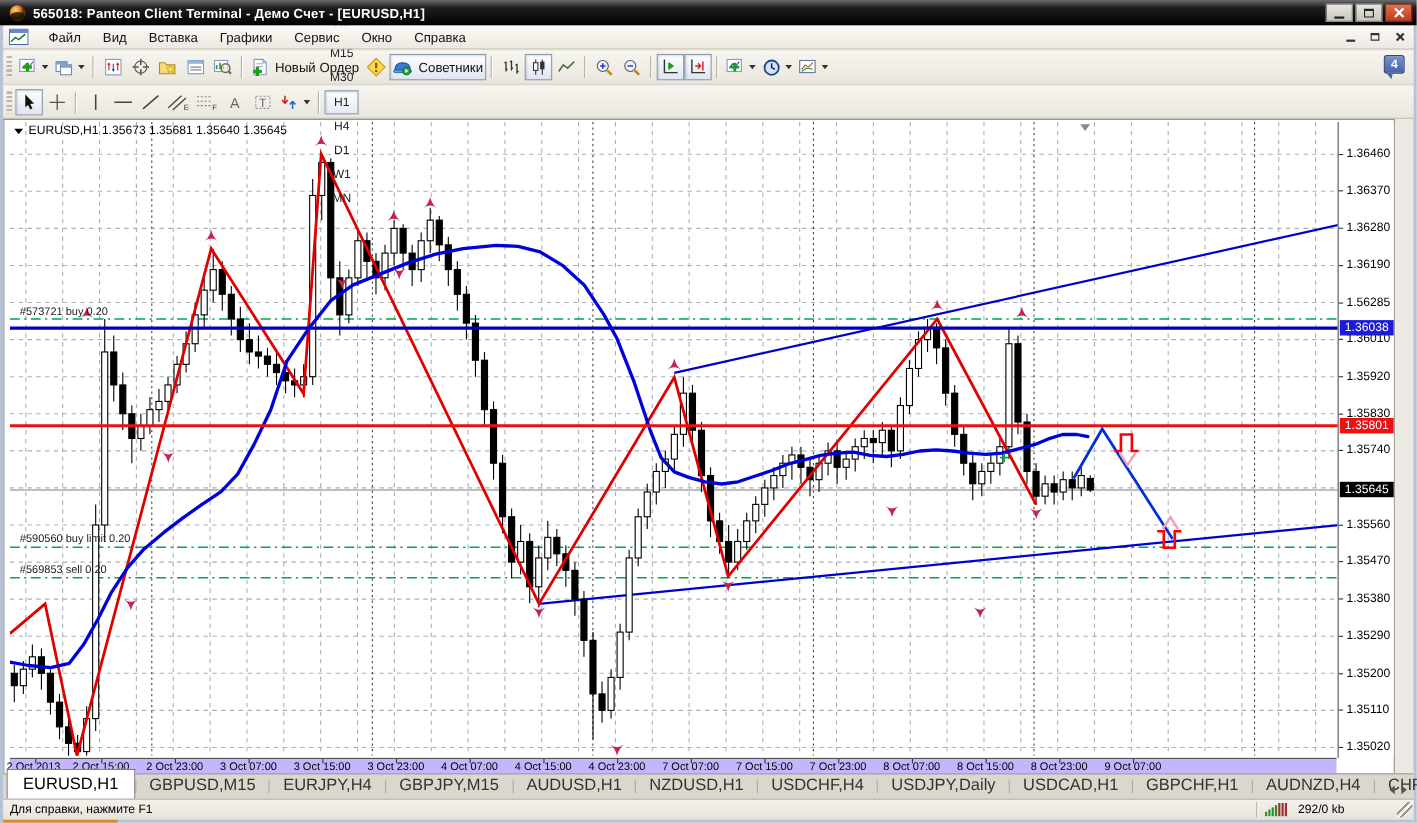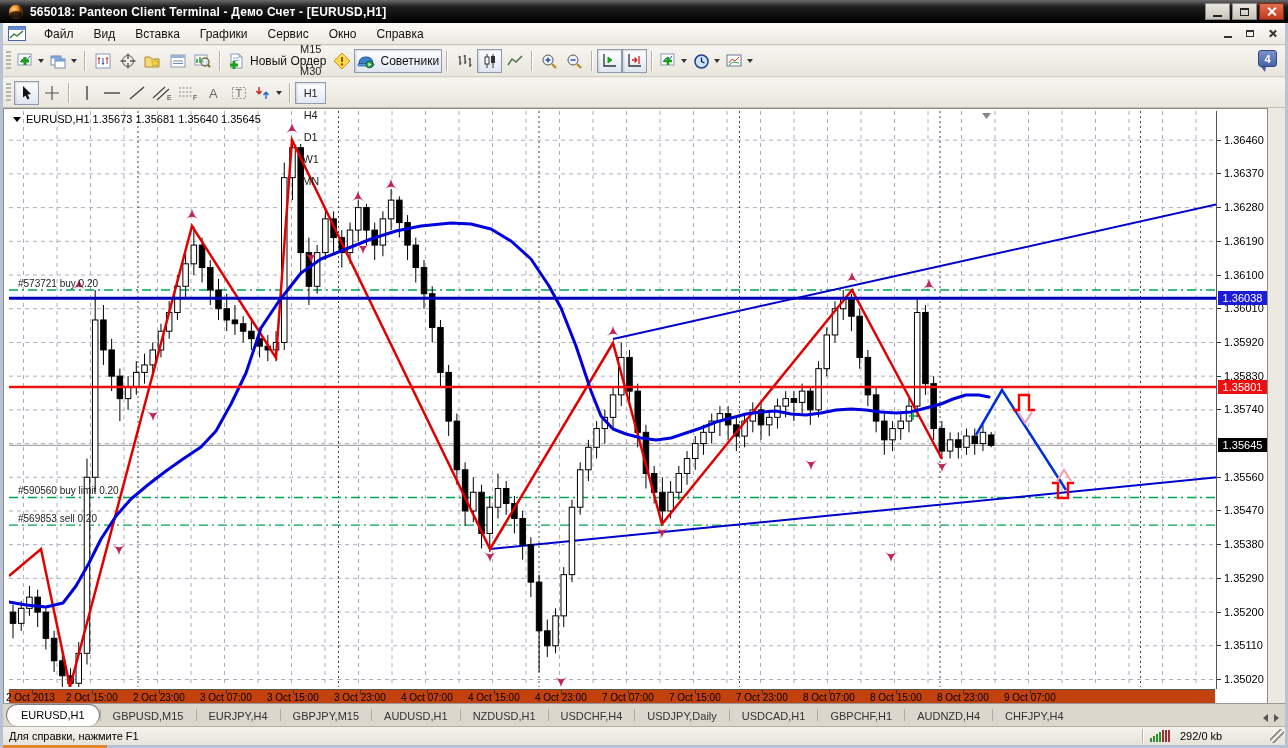--- a/index.html
+++ b/index.html
@@ -79,29 +79,29 @@
     display:flex; align-items:center; z-index:5; }
   #symbol-label .tri { width:0; height:0; border-left:4px solid transparent; border-right:4px solid transparent;
     border-top:5px solid #000; margin-right:5px; }
   .order-label { position:absolute; font-size:10px; color:#222; white-space:nowrap; z-index:4; }
   #price-axis { position:absolute; right:0; top:2px; width:51px; height:578px; background:#fff;
     border-left:1px solid #555; }
   .pa-label { position:absolute; left:7px; font-size:11px; color:#000; }
   .pa-tick { position:absolute; left:0; width:4px; height:1px; background:#333; }
   .pa-badge { position:absolute; left:1px; width:49px; height:14px; color:#fff; font-size:11px;
     text-align:center; line-height:14px; z-index:6; }
-  #time-axis { position:absolute; left:5px; right:52px; top:580px; height:16px; background:#c2410c;
+  #time-axis { position:absolute; left:5px; right:52px; top:580px; height:16px; background:#c4b5fd;
     border-top:1px solid #555; }
   .ta-label { position:absolute; top:2px; font-size:10px; color:#000; white-space:nowrap; }
   .ta-tick { position:absolute; top:0; width:1px; height:4px; background:#333; }
 
   
   #tabsbar { position:absolute; left:3px; right:3px; top:703px; height:23px; background:#dbd7cd;
     border-top:1px solid #999; display:flex; align-items:flex-end; padding-left:3px; z-index:54; }
-  .tab { font-size:11px; color:#333; padding:4px 12px 4px; white-space:nowrap;border-radius:11px; }
+  .tab { font-size:15px; color:#333; padding:4px 12px 4px; white-space:nowrap; }
   .tab.active { background:#fff; border:1px solid #7f7f7f; border-bottom:0; color:#000;
     padding:4px 14px 5px; }
   .tab-sep { width:1px; height:12px; background:#aaa; margin:0 0 5px; }
   #tab-arrows { position:absolute; right:6px; bottom:4px; display:flex; gap:6px; }
   .tab-arrow { width:0; height:0; border-top:4px solid transparent; border-bottom:4px solid transparent; }
   .tab-arrow.left { border-right:5px solid #555; }
   .tab-arrow.right { border-left:5px solid #555; }
 
   
   #statusbar { position:absolute; left:3px; right:3px; top:726px; height:19px;
@@ -773,21 +773,21 @@
   <div id="price-axis">
       <div class="pa-tick" style="top: 28.712px;"></div>
       <div class="pa-label" style="top: 22.712px;">1.36460</div>
       <div class="pa-tick" style="top: 62.4181px;"></div>
       <div class="pa-label" style="top: 56.4181px;">1.36370</div>
       <div class="pa-tick" style="top: 96.1242px;"></div>
       <div class="pa-label" style="top: 90.1242px;">1.36280</div>
       <div class="pa-tick" style="top: 129.83px;"></div>
       <div class="pa-label" style="top: 123.83px;">1.36190</div>
       <div class="pa-tick" style="top: 163.536px;"></div>
-      <div class="pa-label" style="top: 157.536px;">1.36100</div>
+      <div class="pa-label" style="top: 157.536px;">1.56285</div>
       <div class="pa-tick" style="top: 197.243px;"></div>
       <div class="pa-label" style="top: 191.243px;">1.36010</div>
       <div class="pa-tick" style="top: 230.949px;"></div>
       <div class="pa-label" style="top: 224.949px;">1.35920</div>
       <div class="pa-tick" style="top: 264.655px;"></div>
       <div class="pa-label" style="top: 258.655px;">1.35830</div>
       <div class="pa-tick" style="top: 298.361px;"></div>
       <div class="pa-label" style="top: 292.361px;">1.35740</div>
       <div class="pa-tick" style="top: 365.773px;"></div>
       <div class="pa-label" style="top: 359.773px;">1.35560</div>

